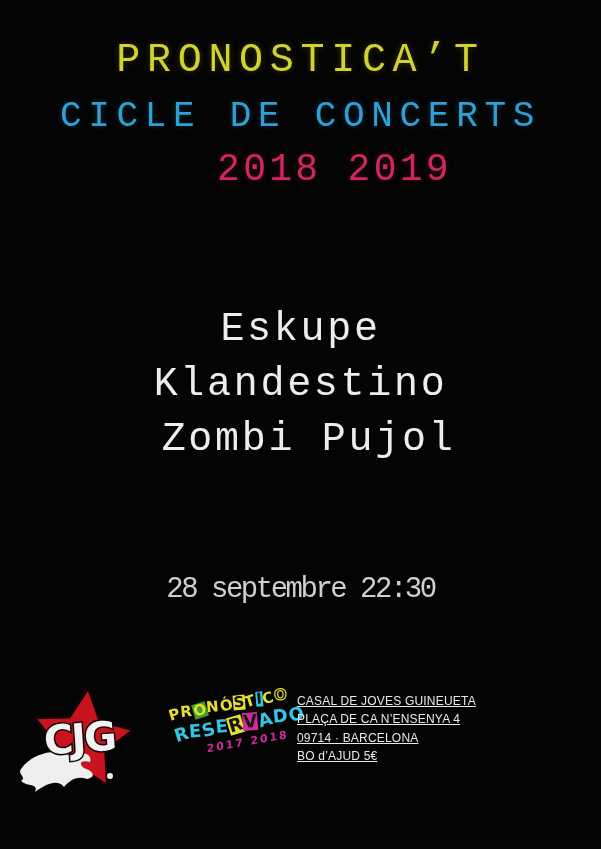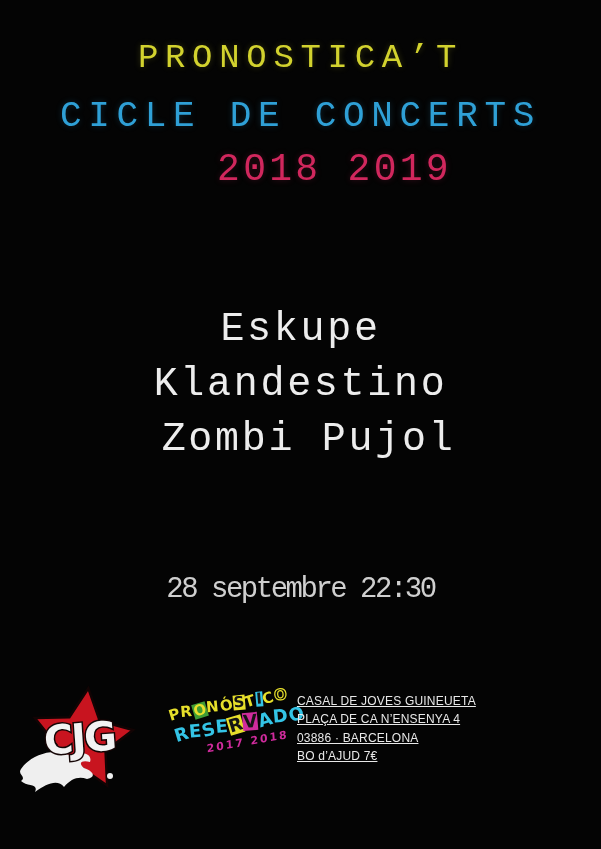--- a/index.html
+++ b/index.html
@@ -8,21 +8,21 @@
     --logo_yellow:#e6df2b; --logo_cyan:#34c4e6; --logo_magenta:#cf2b9c;
     --logo_green:#3f9c35; --logo_dark:#141414;
   }
   html,body{margin:0;padding:0;background:#000;}
   .poster{
     position:relative;width:601px;height:849px;margin:0 auto;
     background:var(--bg);overflow:hidden;
     font-family:"Liberation Mono","DejaVu Sans Mono",monospace;
   }
   .line{position:absolute;left:0;width:601px;text-align:center;line-height:1;white-space:pre;}
-  .title   {top:41px; font-size:34px;letter-spacing:6.7px;color:var(--yellow);text-shadow:0 0 6px rgba(210,210,46,.25);}
+  .title   {top:41px; font-size:40px;letter-spacing:6.7px;color:var(--yellow);text-shadow:0 0 6px rgba(210,210,46,.25);}
   .subtitle{top:99px; font-size:36px;letter-spacing:6.7px;color:var(--blue);text-shadow:0 0 6px rgba(47,160,214,.25);}
   .season  {top:151px;font-size:38px;letter-spacing:3.3px;color:var(--pink);text-shadow:0 0 6px rgba(209,39,93,.25);margin-left:34px;}
   .band    {font-size:40px;letter-spacing:2.7px;color:var(--white);}
   .band1{top:310px;} .band2{top:365px;} .band3{top:420px;padding-left:8px;}
   .datetime{top:575px;font-size:29px;letter-spacing:-2.5px;color:var(--gray);text-align:center;}
 
   
   .cjg{position:absolute;left:18px;top:666px;width:130px;height:140px;}
   .prono{
     position:absolute;left:163px;top:700px;width:130px;height:100px;
@@ -77,17 +77,17 @@
 
   <div class="prono">
     <div class="row pl1"><span class="rl y">P</span><span class="rl y">R</span><span class="rl on-g">O</span><span class="rl y">N</span><span class="rl y">Ó</span><span class="rl on-y">S</span><span class="rl y">T</span><span class="rl on-c">I</span><span class="rl y">C</span><span class="rl out-y">O</span></div>
     <div class="row pl2"><span class="rl c">R</span><span class="rl c">E</span><span class="rl c">S</span><span class="rl c">E</span><span class="rl on-y">R</span><span class="rl on-m">V</span><span class="rl c">A</span><span class="rl c">D</span><span class="rl c">O</span></div>
     <div class="row pl3">2017 2018</div>
   </div>
 
   <div class="venue">
     <div>CASAL DE JOVES GUINEUETA</div>
     <div>PLAÇA DE CA N’ENSENYA 4</div>
-    <div>03886 · BARCELONA</div>
-    <div>BO d’AJUD 7€</div>
+    <div>09714 · BARCELONA</div>
+    <div>BO d’AJUD 5€</div>
   </div>
 
 </div>
 
 </body></html>

